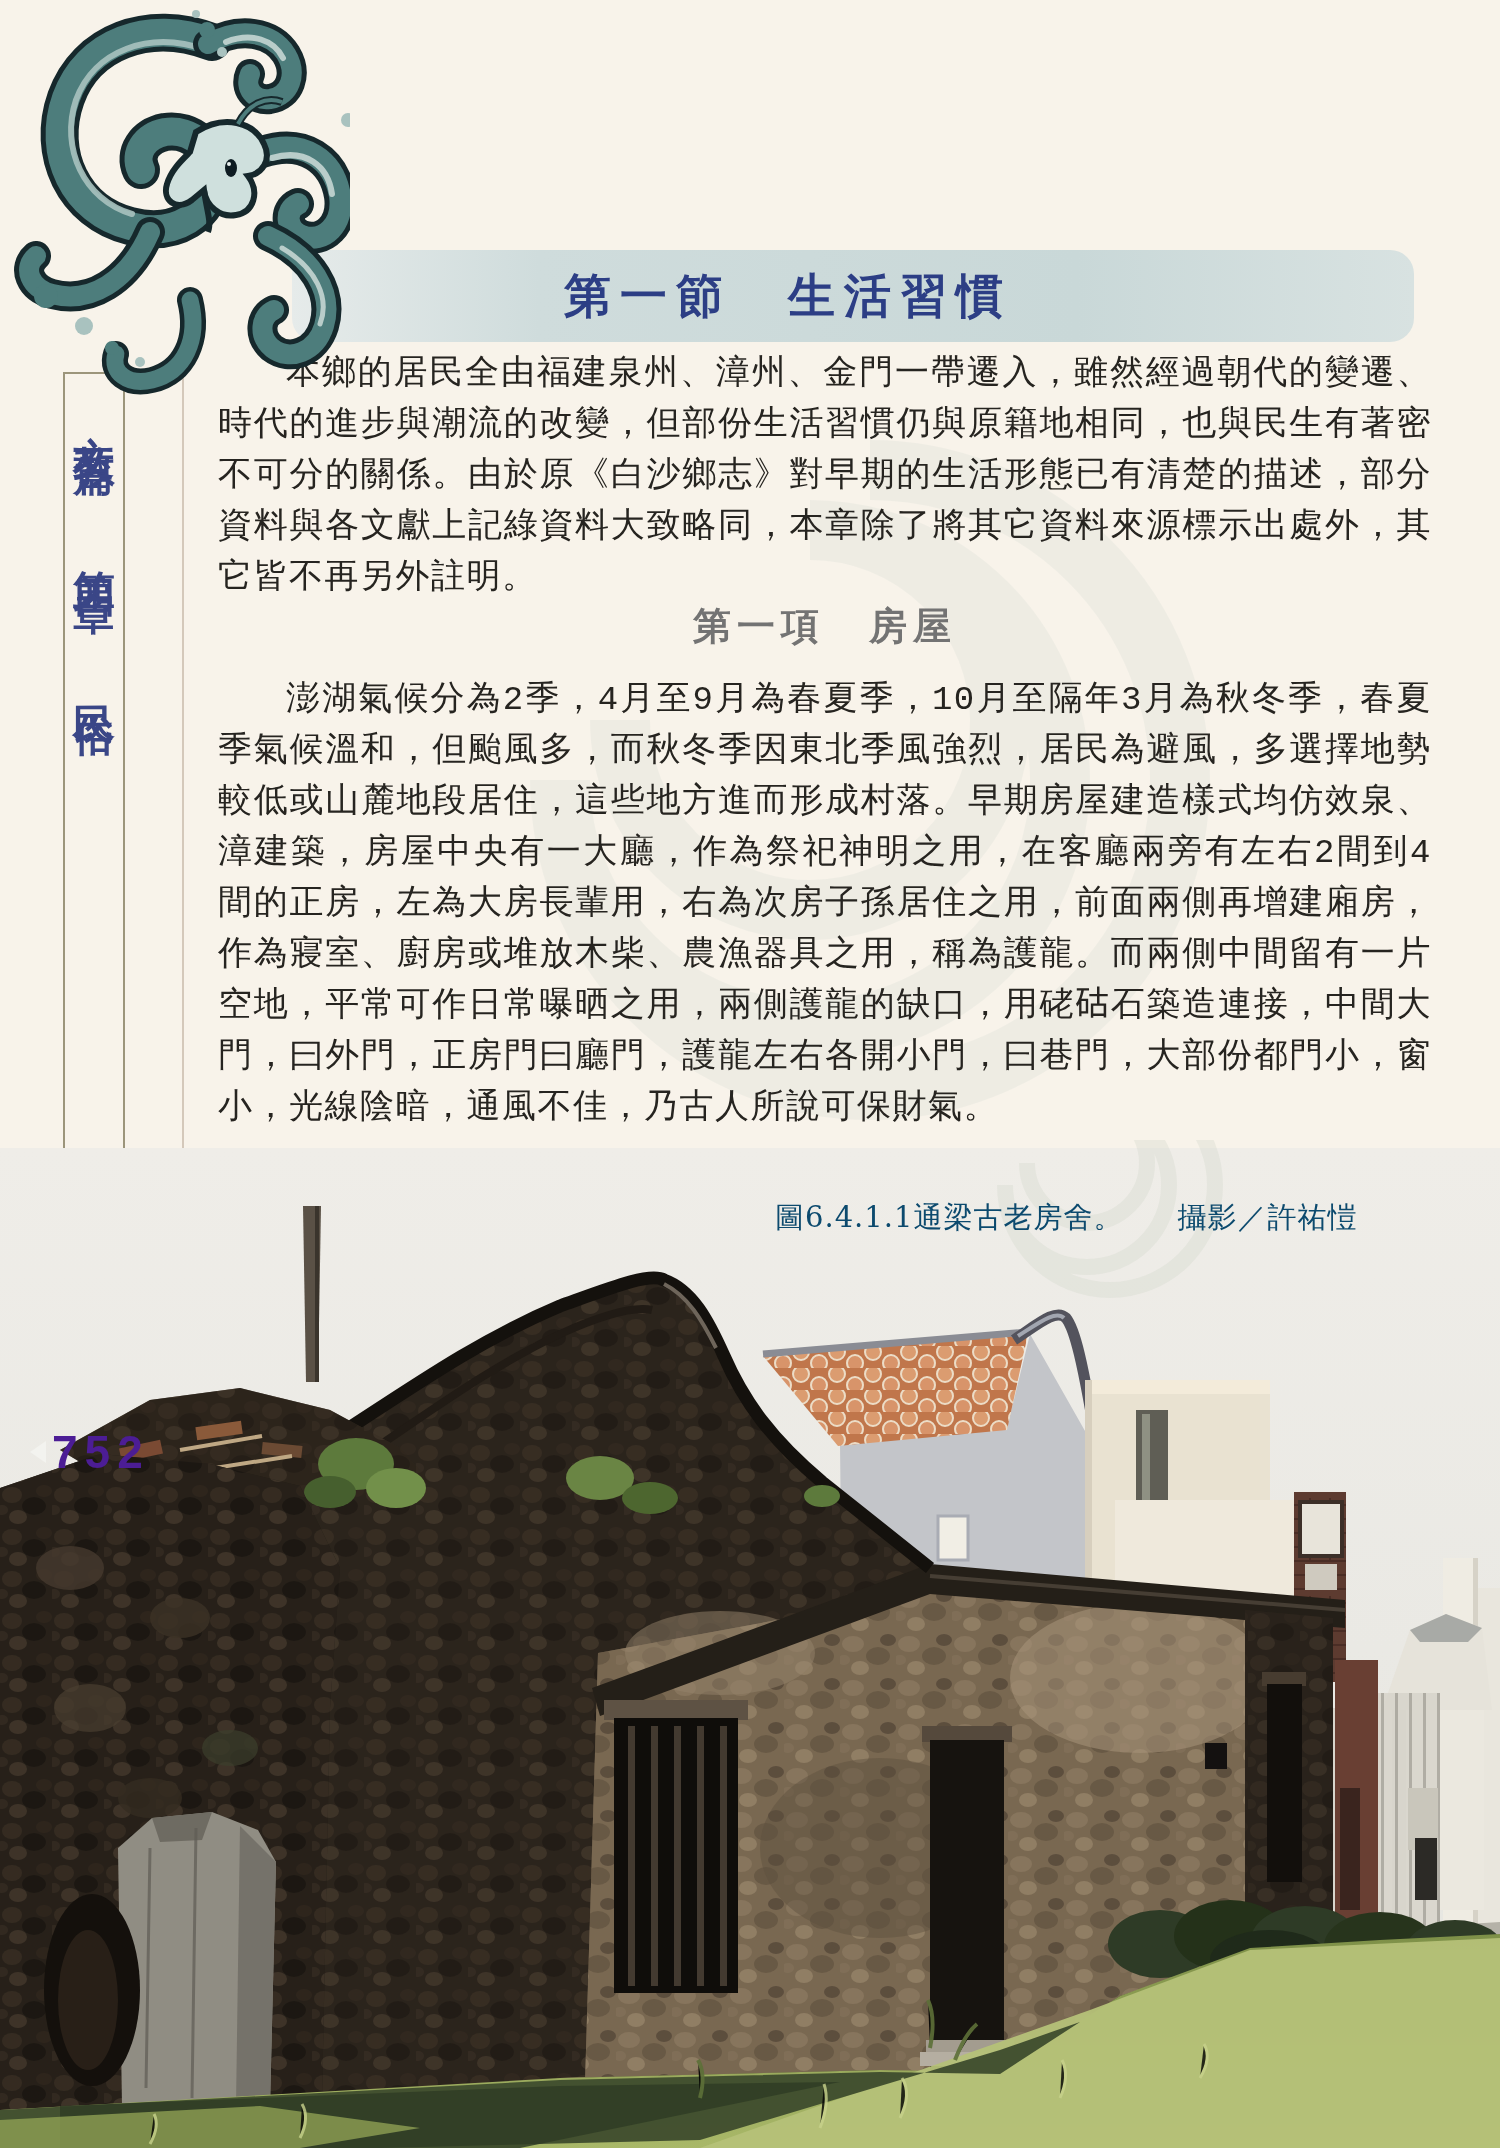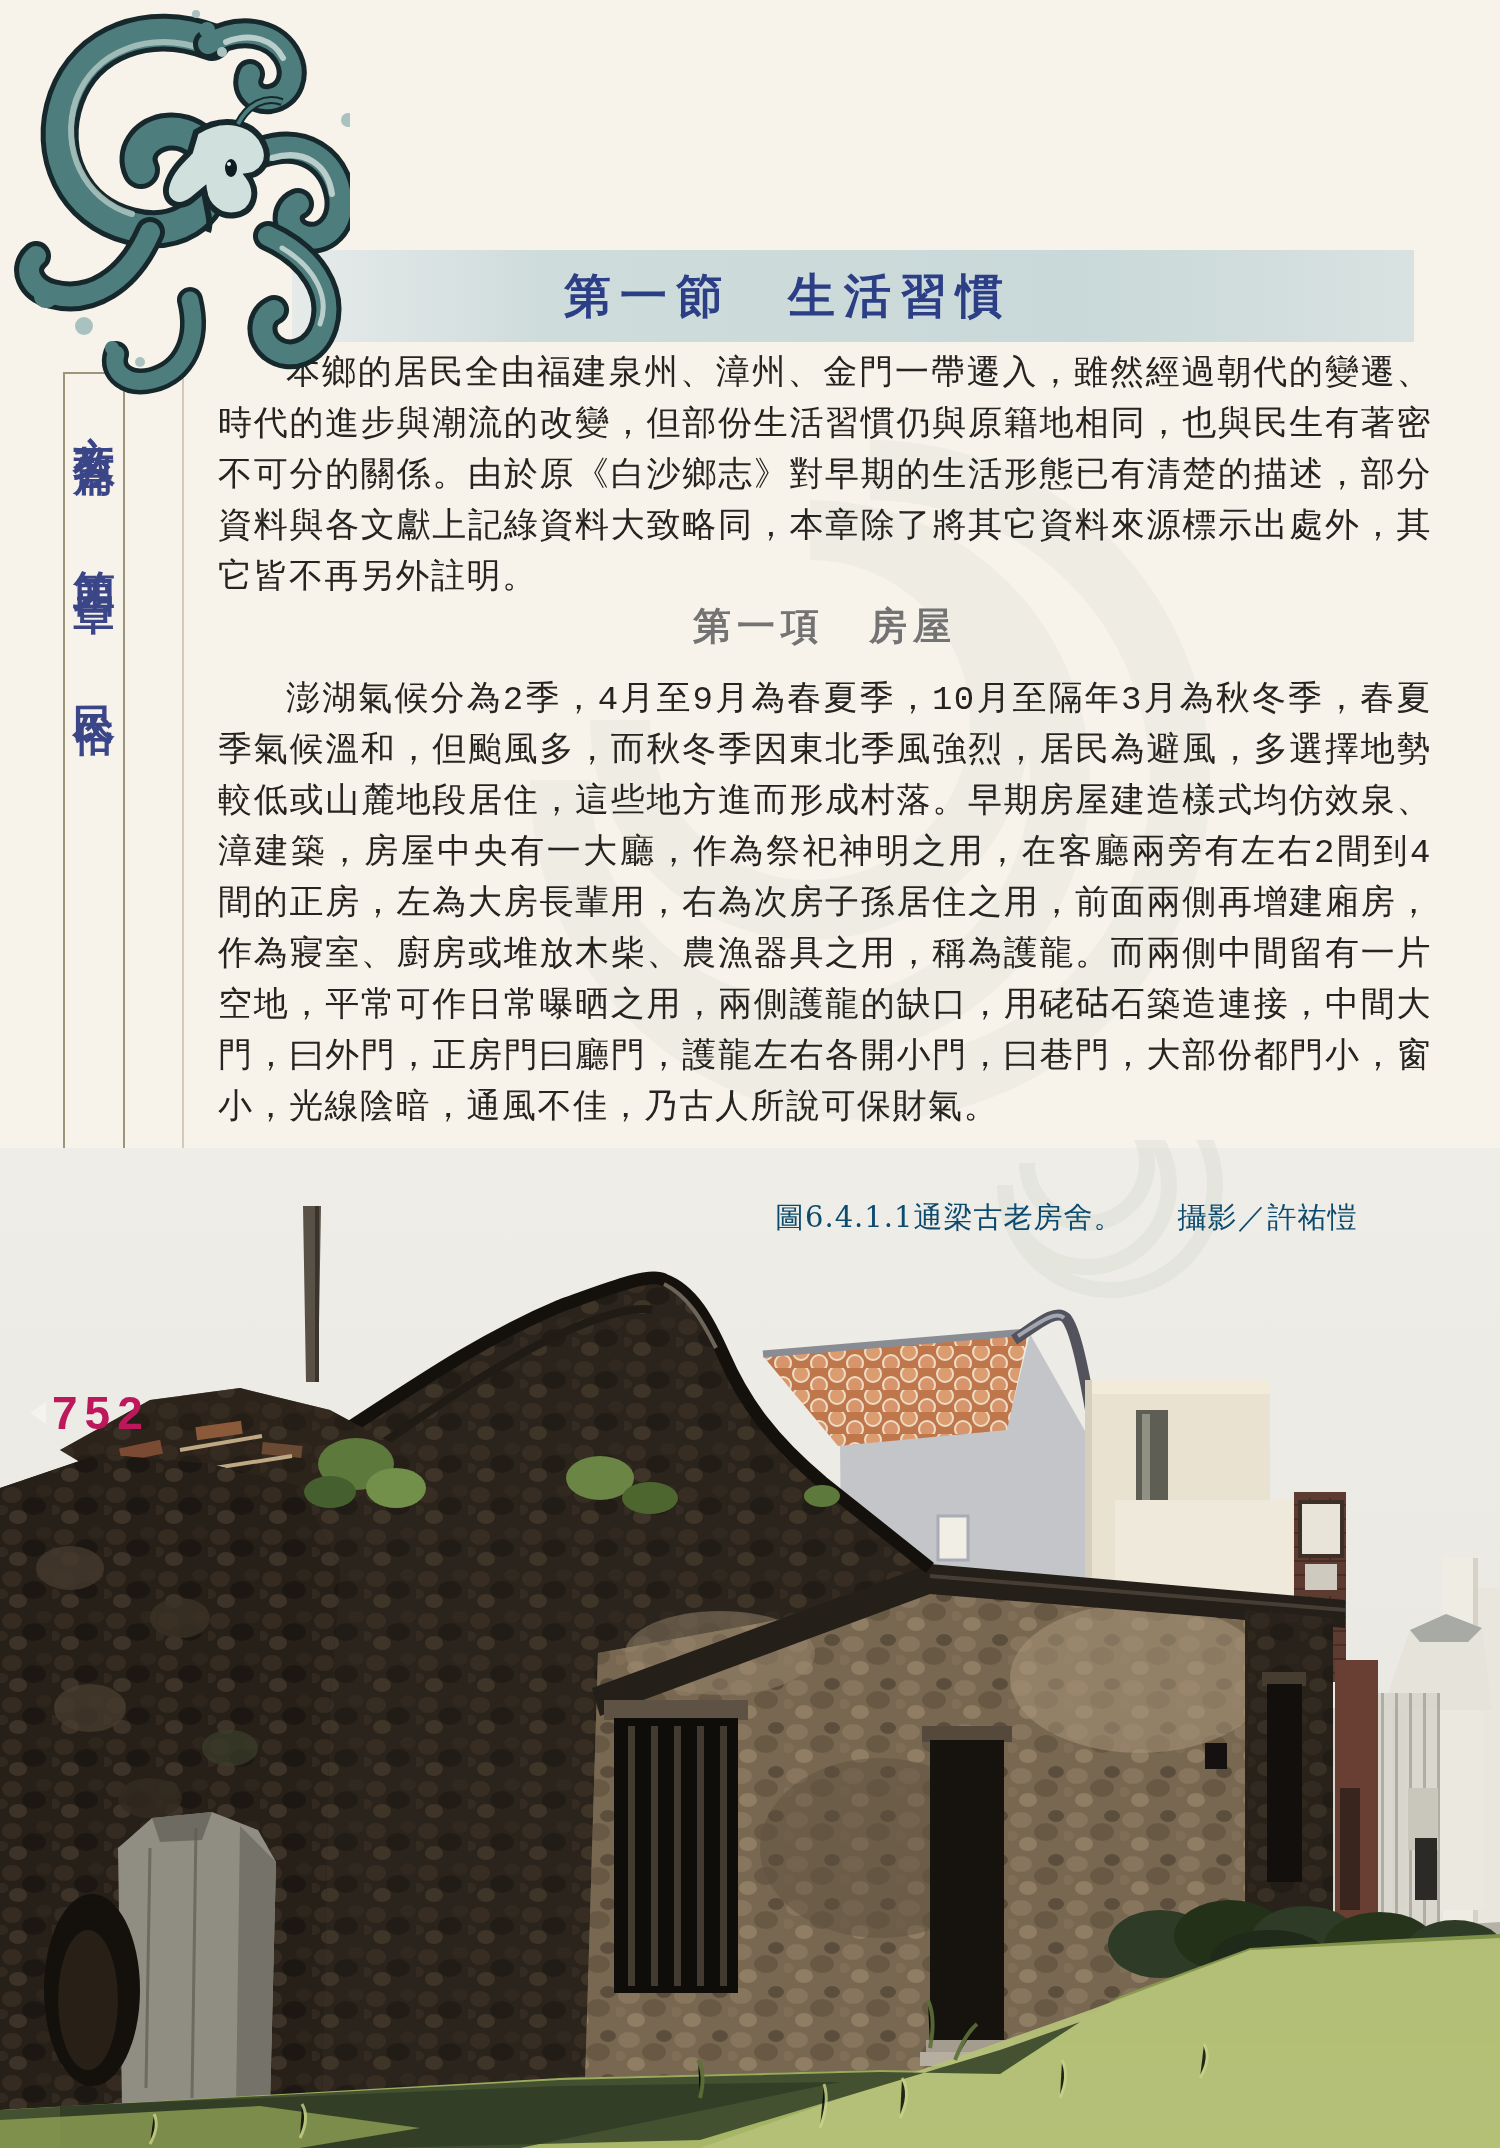--- a/index.html
+++ b/index.html
@@ -23,21 +23,21 @@
   .margin-rule{
     position:absolute;left:182px;top:298px;width:2px;height:970px;
     background:rgba(120,90,60,.28);
   }
   
   .ornament{position:absolute;left:0;top:0;z-index:5;}
   
   .title-band{
     position:absolute;left:292px;top:250px;width:1122px;height:92px;
     background:linear-gradient(90deg,#e6ebea 0%,#cfdcdc 22%,#c9d8d8 70%,#d8e2e1 100%);
-    display:flex;align-items:center;z-index:2;
+    display:flex;align-items:center;z-index:2;border-radius:24px;
   }
   .title-band h1{
     margin:0;padding-left:272px;font-size:47px;font-weight:700;color:#2c3e85;
     letter-spacing:9px;font-family:"DejaVu Serif","Liberation Serif",serif;
   }
   
   .bodytext{
     position:absolute;left:178px;top:346px;width:1214px;color:#262420;z-index:2;margin-left:40px;
   }
   .bodytext p{
@@ -53,23 +53,23 @@
   
   .fig-caption{
     position:absolute;left:775px;top:1198px;z-index:6;
     font-size:29px;color:#0c4a6e;letter-spacing:1px;white-space:nowrap;
   }
   .fig-caption .credit{margin-left:54px;}
   
   .photo{position:absolute;left:0;top:1148px;width:1500px;height:1000px;z-index:1;}
   
   .page-num{
-    position:absolute;left:30px;top:1386px;z-index:7;display:flex;align-items:center;
+    position:absolute;left:30px;top:1425px;z-index:7;display:flex;align-items:center;
     font-family:"Liberation Sans","DejaVu Sans",sans-serif;
-    font-size:46px;font-weight:700;color:#be185d;letter-spacing:7px;
+    font-size:46px;font-weight:700;color:#4c1d95;letter-spacing:7px;
   }
   .page-num .tri{
     width:0;height:0;margin-right:6px;
     border-top:11px solid transparent;border-bottom:11px solid transparent;
     border-right:16px solid #f3f3ef;
   }
   
   .sky-swirl{position:absolute;left:960px;top:1140px;z-index:3;opacity:.5;}
   .text-swirl{position:absolute;left:520px;top:430px;z-index:1;opacity:.05;}
 </style>

